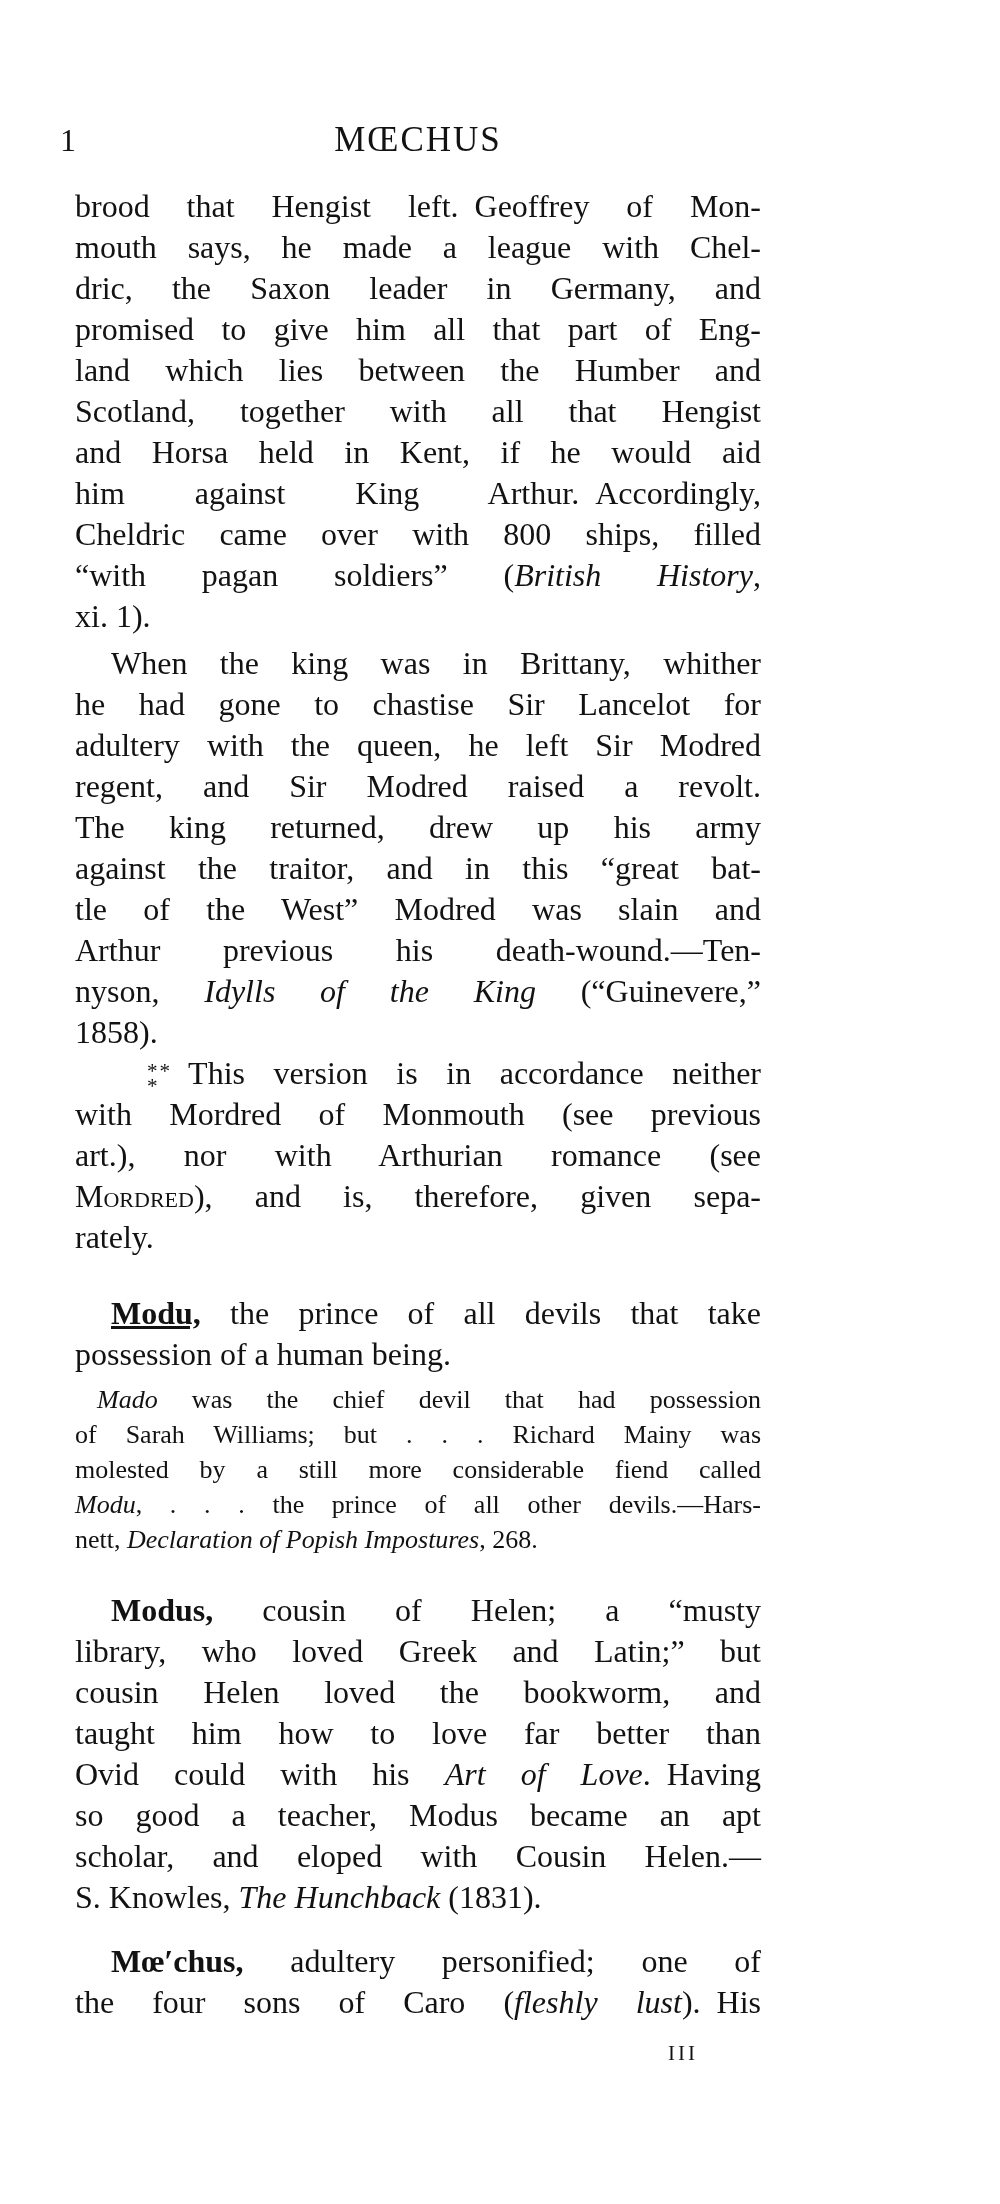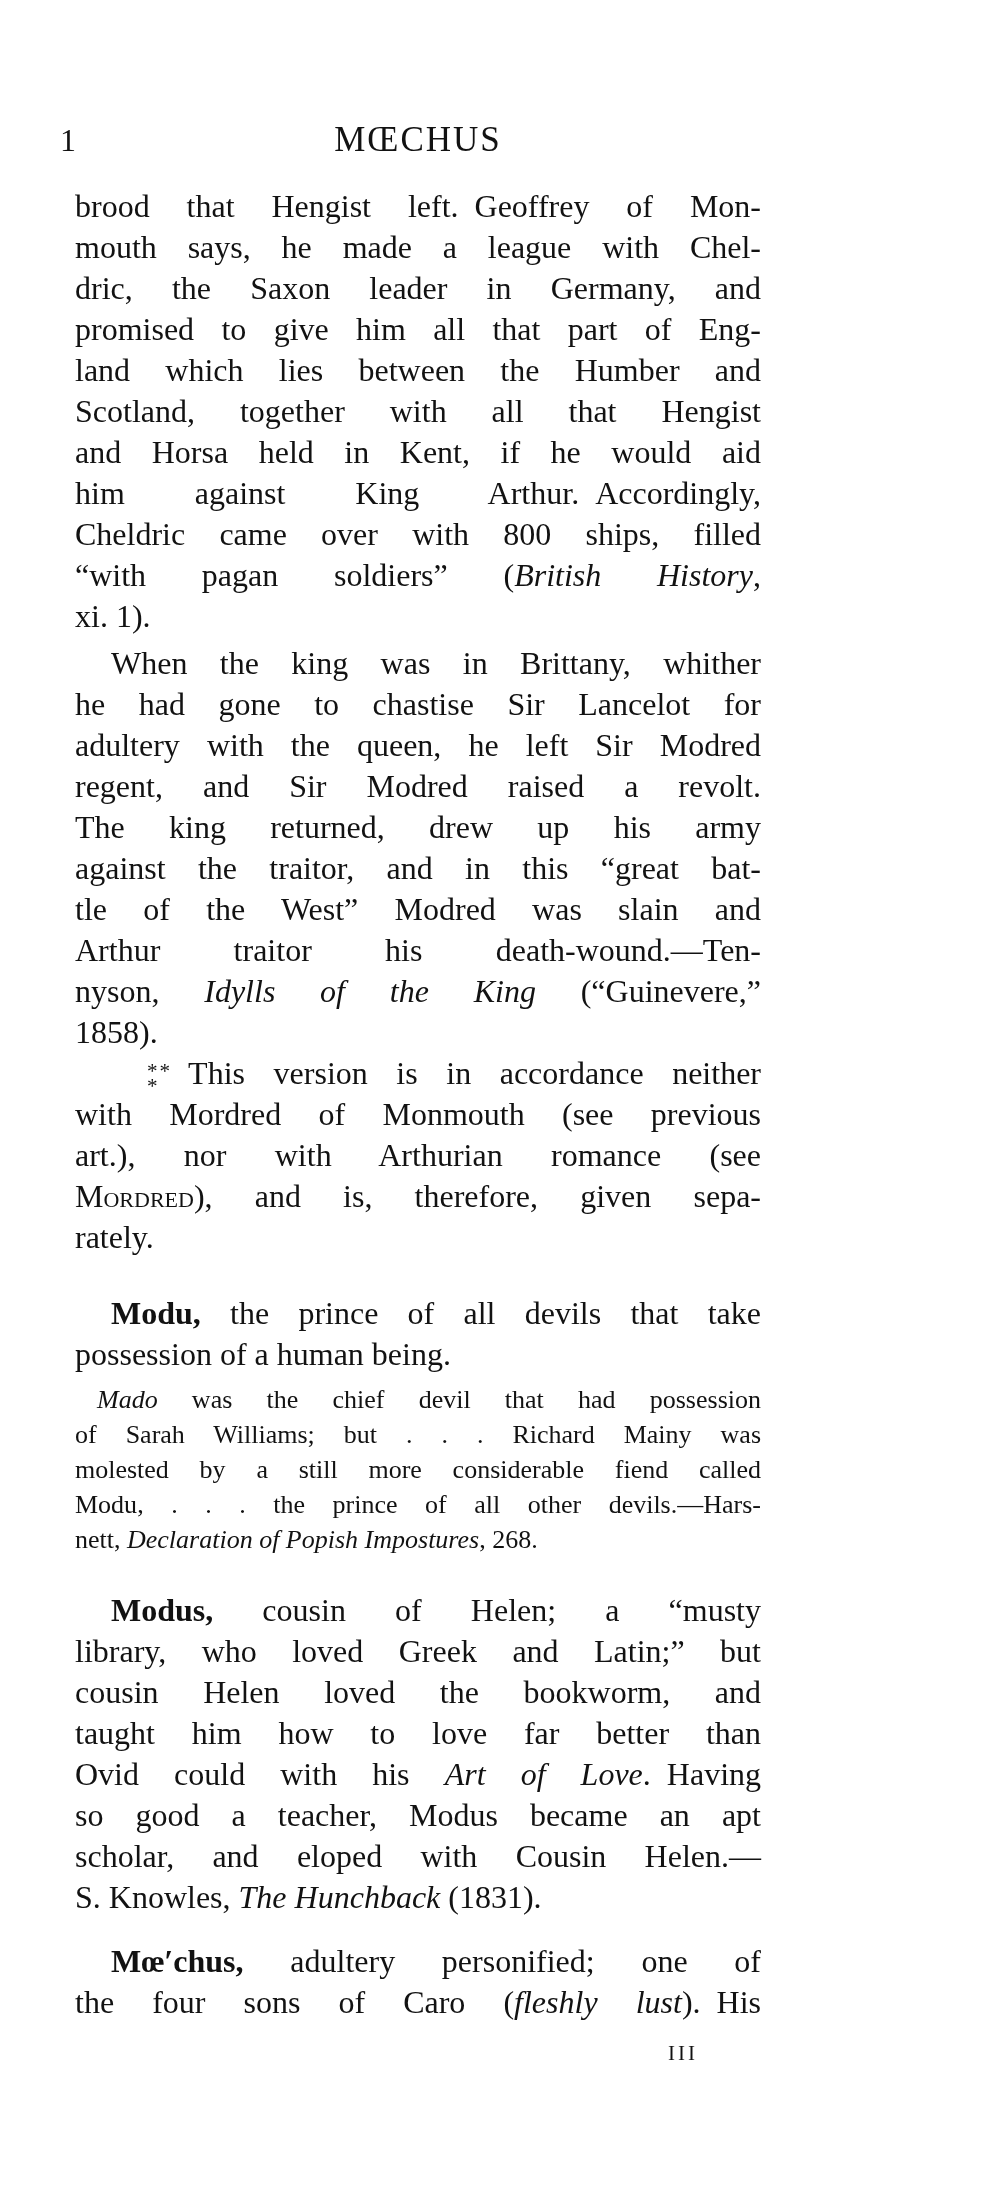--- a/index.html
+++ b/index.html
@@ -99,43 +99,43 @@
     </section>
 
   <section class="block b2">
       <div class="line" style="text-indent: 36px;"><span>When the king was in Brittany, whither</span></div>
       <div class="line"><span>he had gone to chastise Sir Lancelot for</span></div>
       <div class="line"><span>adultery with the queen, he left Sir Modred</span></div>
       <div class="line"><span>regent, and Sir Modred raised a revolt.</span></div>
       <div class="line"><span>The king returned, drew up his army</span></div>
       <div class="line"><span>against the traitor, and in this “great bat-</span></div>
       <div class="line"><span>tle of the West” Modred was slain and</span></div>
-      <div class="line"><span>Arthur traitor his death-wound.—Ten-</span></div>
+      <div class="line"><span>Arthur previous his death-wound.—Ten-</span></div>
       <div class="line"><span>nyson, </span><span style="font-style: italic; margin-top: 42px;">Idylls of the King</span><span> (“Guinevere,”</span></div>
       <div class="line last"><span>1858).</span></div>
     </section>
 
   <section class="block b3">
       <div class="line" style="text-indent: 36px;"><span class="ast"><span>**</span><span>*</span></span><span> This version is in accordance neither</span></div>
       <div class="line"><span>with Mordred of Monmouth (see previous</span></div>
       <div class="line"><span>art.), nor with Arthurian romance (see</span></div>
       <div class="line"><span style="font-variant: small-caps;">Mordred</span><span>), and is, therefore, given sepa-</span></div>
       <div class="line last"><span>rately.</span></div>
     </section>
 
   <section class="block b4">
-      <div class="line" style="text-indent: 36px;"><span style="font-weight: bold;">Modu,</span><span> the prince of all devils that take</span></div>
+      <div class="line" style="text-indent: 36px;"><span style="font-weight: bold; text-decoration: underline;">Modu,</span><span> the prince of all devils that take</span></div>
       <div class="line last"><span>possession of a human being.</span></div>
     </section>
 
   <section class="block quote b5">
       <div class="line" style="text-indent: 22px;"><span style="font-style: italic;">Mado</span><span> was the chief devil that had possession</span></div>
       <div class="line"><span>of Sarah Williams; but . . . Richard Mainy was</span></div>
       <div class="line"><span>molested by a still more considerable fiend called</span></div>
-      <div class="line"><span style=" margin-top: 48px;">Modu</span><span>, . . . the prince of all other devils.—Hars-</span></div>
+      <div class="line"><span style="font-style: italic; margin-top: 48px;">Modu</span><span>, . . . the prince of all other devils.—Hars-</span></div>
       <div class="line last"><span>nett, </span><span style="font-style: italic;">Declaration of Popish Impostures</span><span>, 268.</span></div>
     </section>
 
   <section class="block b6">
       <div class="line" style="text-indent: 36px;"><span style="font-weight: bold;">Modus,</span><span> cousin of Helen; a “musty</span></div>
       <div class="line"><span>library, who loved Greek and Latin;” but</span></div>
       <div class="line"><span>cousin Helen loved the bookworm, and</span></div>
       <div class="line"><span>taught him how to love far better than</span></div>
       <div class="line"><span>Ovid could with his </span><span style="font-style: italic;">Art of Love</span><span>. Having</span></div>
       <div class="line"><span>so good a teacher, Modus became an apt</span></div>

